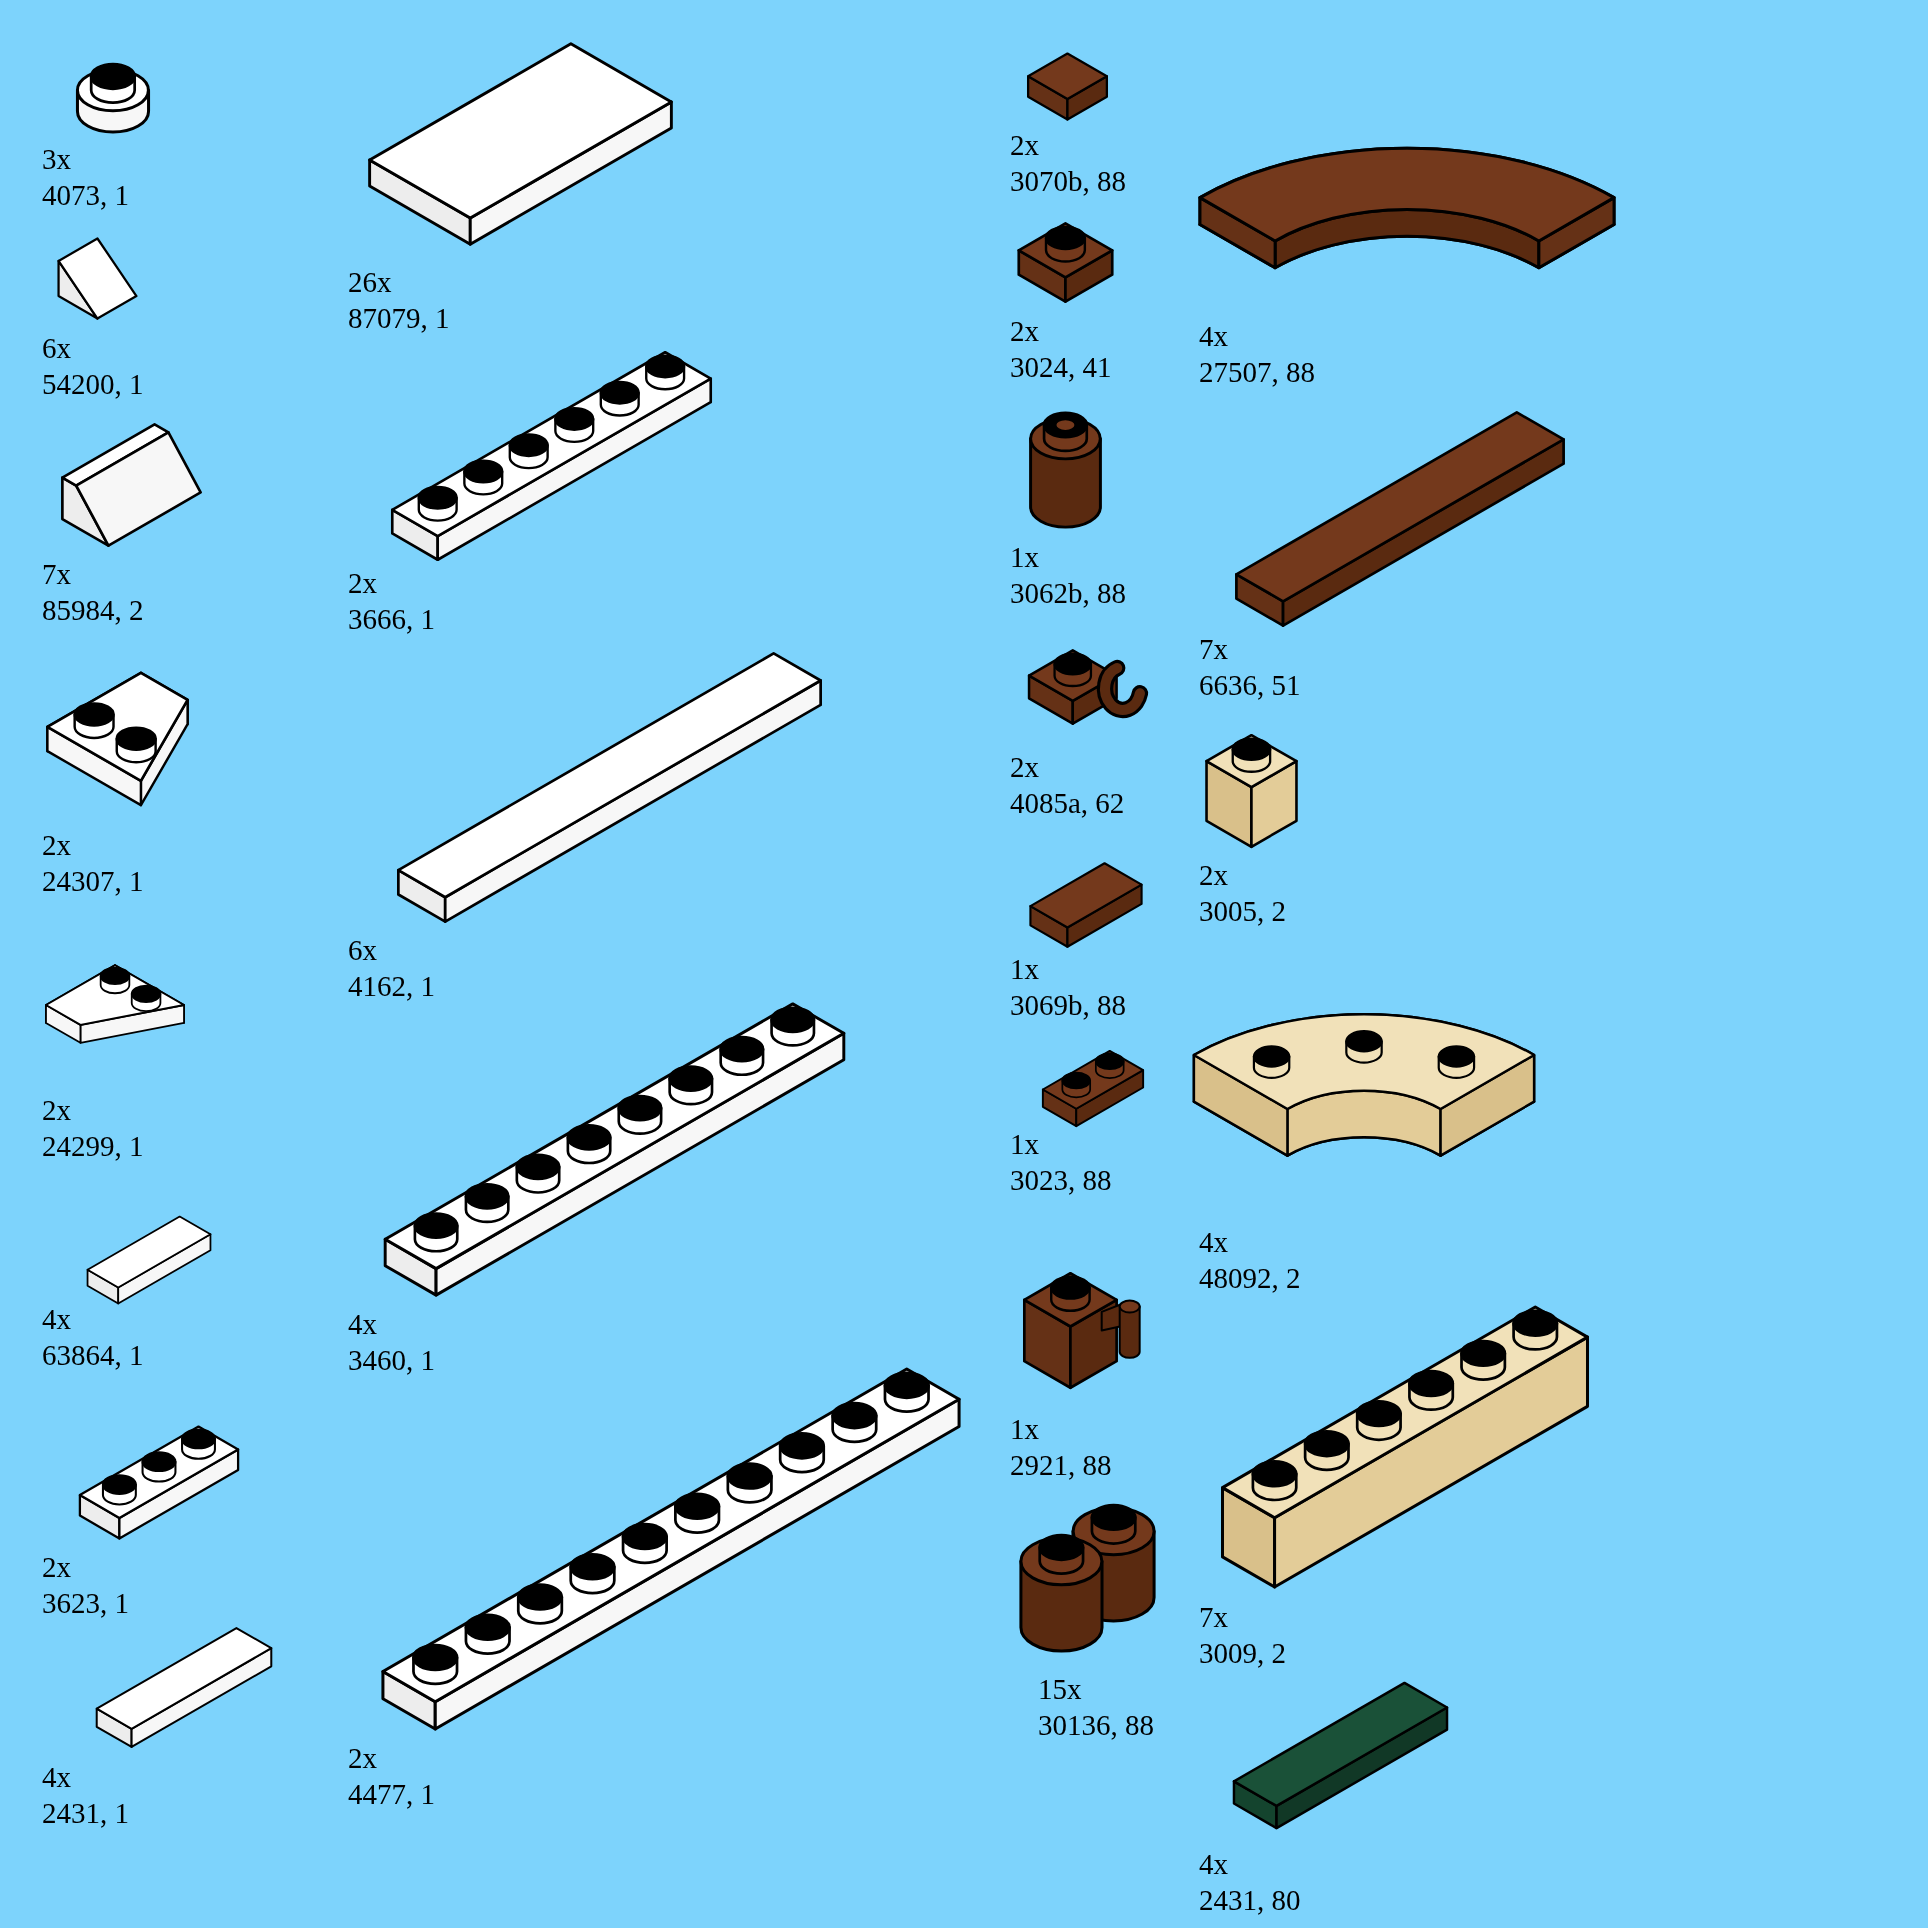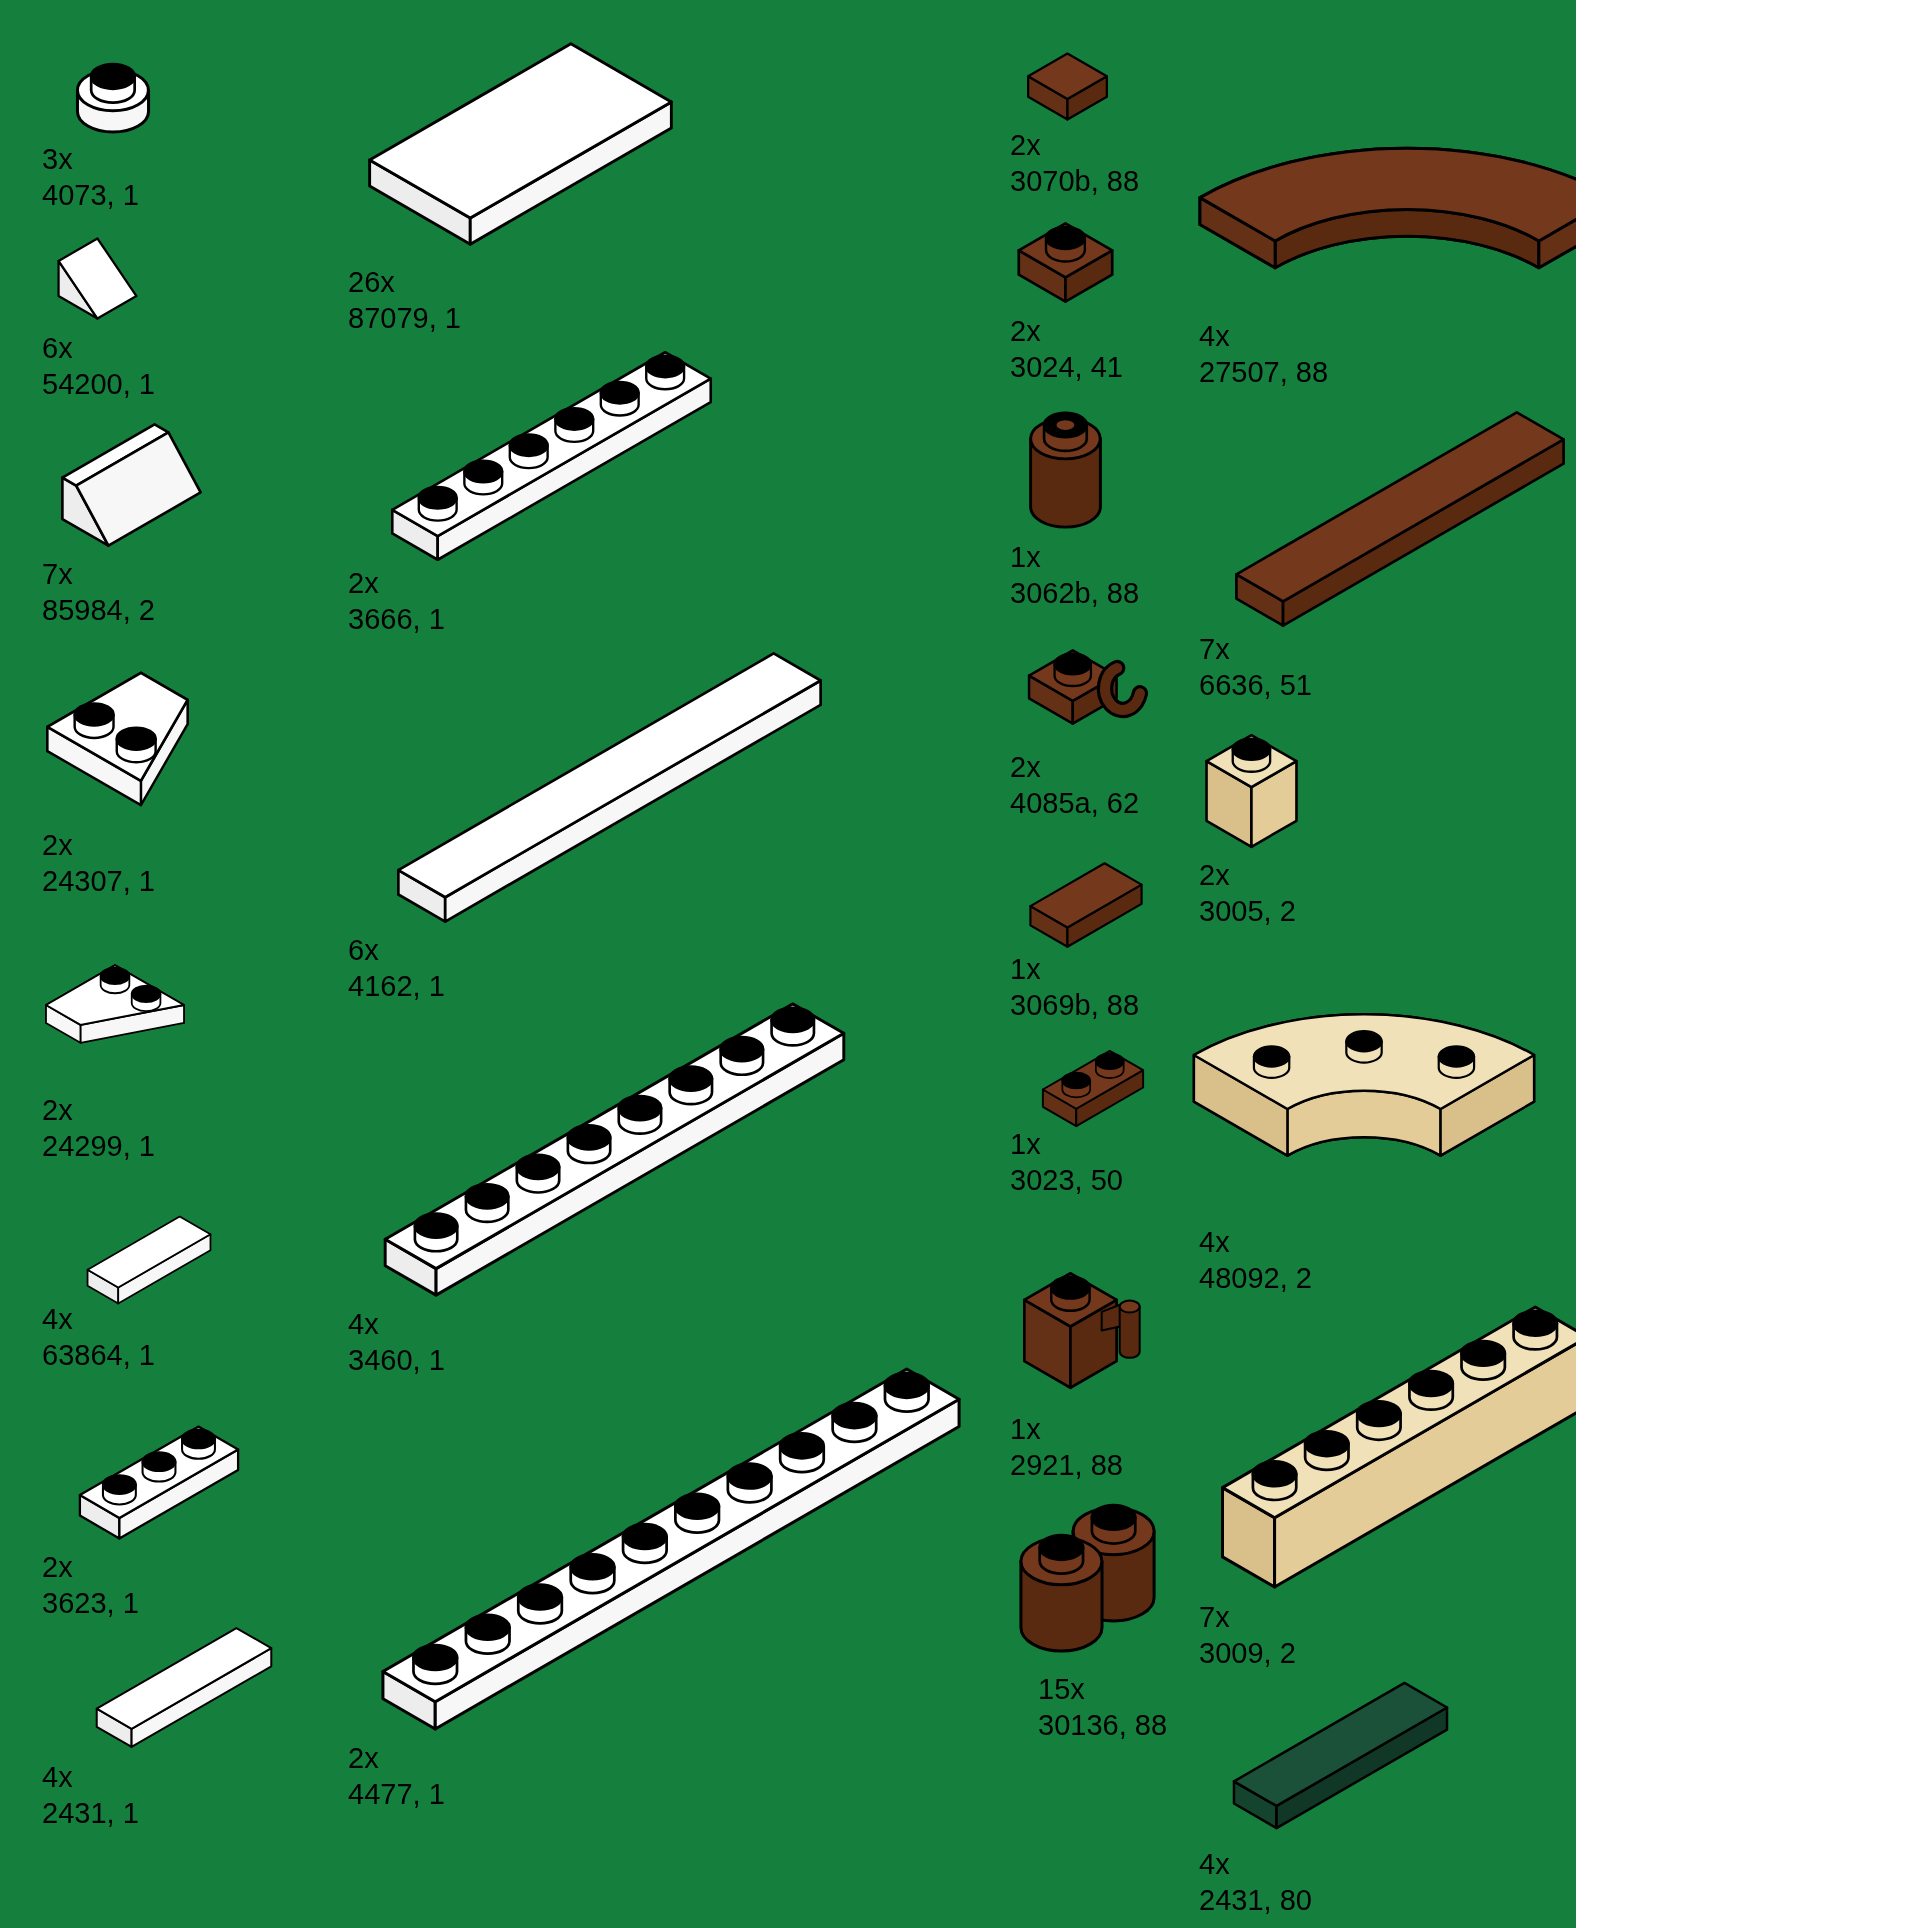--- a/index.html
+++ b/index.html
@@ -1,18 +1,18 @@
 <!DOCTYPE html>
 <html style="font-size:15px"><head>
 <meta charset="utf-8">
 <style>
   *{margin:0;padding:0;box-sizing:border-box}
   html,body{background:#ffffff}
-  #canvas{position:relative;width:1576px;height:1928px;background:#15803d;
-          font-family:Liberation Sans, sans-serif;color:#000;overflow:hidden}
+  #canvas{position:relative;width:1928px;height:1928px;background:#7dd3fc;
+          font-family:Liberation Serif, serif;color:#000;overflow:hidden}
   .pimg{position:absolute;overflow:visible}
   .plbl{position:absolute;font-size:29px;line-height:36px;white-space:nowrap}
 </style>
 </head>
 <body>
 
 <div id="canvas">
 
   <div class="part">
     <svg class="pimg" style="left:66px;top:58px;width:94px;height:80px" viewBox="7.1 -35.4 55.1 53.0" preserveAspectRatio="xMidYMid meet">
@@ -347,21 +347,21 @@
           <path d="M 34.6 20.0 L 103.9 -20.0 L 103.9 -2.0 L 34.6 38.0 Z" fill="#5A2A10" stroke="#000000" stroke-width="2" stroke-linejoin="round"></path>
           <path d="M 0.0 0.0 L 69.3 -40.0 L 103.9 -20.0 L 34.6 20.0 Z" fill="#74391C" stroke="#000000" stroke-width="2" stroke-linejoin="round"></path>
           <path d="M 54.9 -29.2 L 54.9 -20.0 A 14.399999999999999 8.2 0 0 0 83.7 -20.0 L 83.7 -29.2 Z" fill="#74391C" stroke="#000000" stroke-width="1.8" stroke-linejoin="round"></path>
           <ellipse cx="69.3" cy="-29.2" rx="14.4" ry="8.2" fill="#000000" stroke="#000000" stroke-width="1.8"></ellipse>
           <path d="M 20.2 -9.2 L 20.2 0.0 A 14.399999999999999 8.2 0 0 0 49.0 0.0 L 49.0 -9.2 Z" fill="#74391C" stroke="#000000" stroke-width="1.8" stroke-linejoin="round"></path>
           <ellipse cx="34.6" cy="-9.2" rx="14.4" ry="8.2" fill="#000000" stroke="#000000" stroke-width="1.8"></ellipse>
         </g>
       </svg>
     <div class="plbl" style="left:1010px;top:1126px">
       <div>1x</div>
-      <div>3023, 50</div>
+      <div>3023, 88</div>
     </div>
   </div>
 
   <div class="part">
     <svg class="pimg" style="left:1019px;top:1260px;width:126px;height:141px" viewBox="-4.0 -24.0 94.6 94.0" preserveAspectRatio="xMidYMid meet">
         <g>
           <path d="M 0.0 0.0 L 34.6 20.0 L 34.6 66.0 L 0.0 46.0 Z" fill="#653116" stroke="#000000" stroke-width="2" stroke-linejoin="round"></path>
           <path d="M 34.6 20.0 L 69.3 0.0 L 69.3 46.0 L 34.6 66.0 Z" fill="#5A2A10" stroke="#000000" stroke-width="2" stroke-linejoin="round"></path>
           <path d="M 0.0 0.0 L 34.6 -20.0 L 69.3 0.0 L 34.6 20.0 Z" fill="#74391C" stroke="#000000" stroke-width="2" stroke-linejoin="round"></path>
           <path d="M 20.2 -9.2 L 20.2 0.0 A 14.399999999999999 8.2 0 0 0 49.0 0.0 L 49.0 -9.2 Z" fill="#74391C" stroke="#000000" stroke-width="1.8" stroke-linejoin="round"></path>

